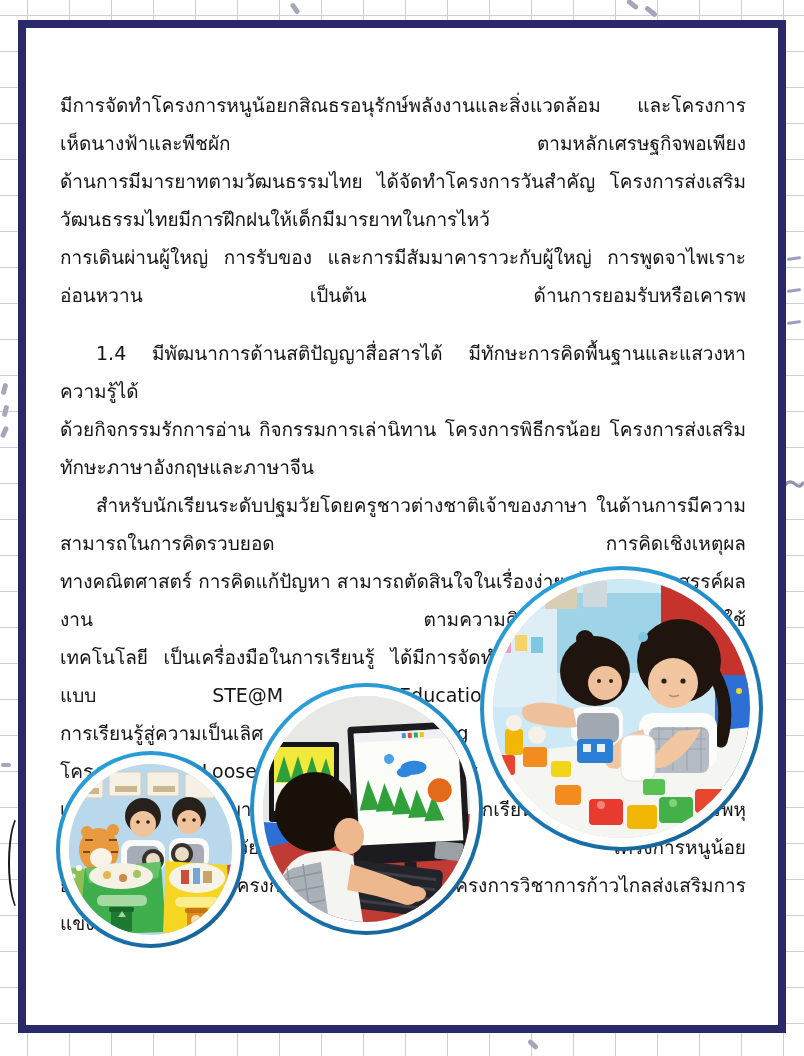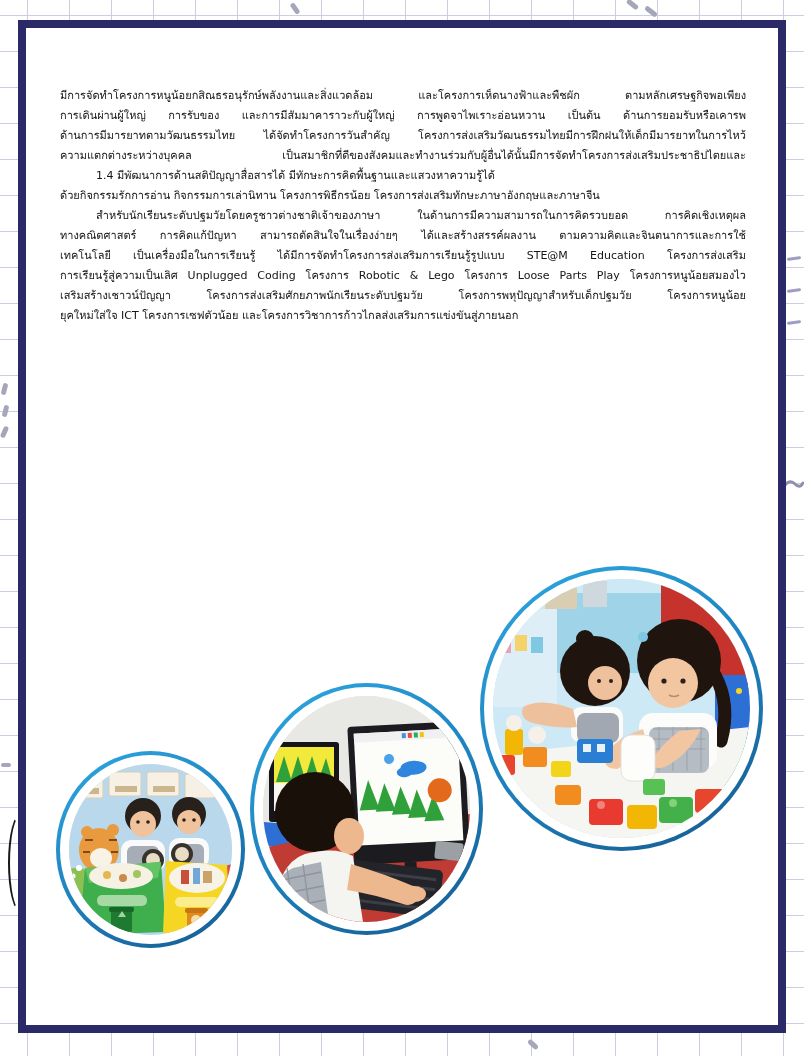--- a/index.html
+++ b/index.html
@@ -11,26 +11,26 @@
       linear-gradient(90deg, #cdcde0 1px, transparent 1px);
     background-size:42px 36px;
     background-position:-15px -21px;
   }
   .page{
     position:absolute;left:18px;top:20px;width:768px;height:1013px;
     background:#ffffff;border:8px solid #2a2a68;box-sizing:border-box;
   }
   .textblock{
     position:absolute;left:34px;top:58px;width:686px;
-    color:#151515;font-size:11px;line-height:20px;
+    color:#151515;font-size:19px;line-height:38px;
   }
   .jline{ text-align:justify; text-align-last:justify; }
   .lline{ text-align:justify; text-align-last:left; }
   .indent{ text-indent:36px; }
-  .para2{ }
+  .para2{ margin-top:20px; }
   
   .photo-outer{
     position:absolute;border-radius:50%;
     background:linear-gradient(150deg,#2fa9e2 0%,#1d82bf 50%,#155a8e 100%);
     padding:4px;box-sizing:border-box;
   }
   .photo-white{width:100%;height:100%;border-radius:50%;background:#ffffff;padding:9px;box-sizing:border-box;}
   .photo-img{width:100%;height:100%;border-radius:50%;overflow:hidden;background:#dfe8ee;}
   .photo-img svg{display:block;width:100%;height:100%;}
   
@@ -61,23 +61,22 @@
   <svg class="squiggle" style="left:784px;top:478px;" width="20" height="12" viewBox="0 0 20 12">
     <path d="M1,7 Q6,1 11,6 T19,5" fill="none" stroke="#8f8fae" stroke-width="3" stroke-linecap="round"></path>
   </svg>
   <div class="black-arc"></div>
 
   <div class="page">
 
     <div class="textblock">
       <div>
         <div class="jline">มีการจัดทำโครงการหนูน้อยกสิณธรอนุรักษ์พลังงานและสิ่งแวดล้อม และโครงการเห็ดนางฟ้าและพืชผัก ตามหลักเศรษฐกิจพอเพียง</div>
+        <div class="jline">ด้านการมีมารยาทตามวัฒนธรรมไทย ได้จัดทำโครงการวันสำคัญ โครงการส่งเสริมวัฒนธรรมไทยมีการฝึกฝนให้เด็กมีมารยาทในการไหว้</div>
         <div class="jline">การเดินผ่านผู้ใหญ่ การรับของ และการมีสัมมาคาราวะกับผู้ใหญ่ การพูดจาไพเราะอ่อนหวาน เป็นต้น ด้านการยอมรับหรือเคารพ</div>
-        <div class="jline">ด้านการมีมารยาทตามวัฒนธรรมไทย ได้จัดทำโครงการวันสำคัญ โครงการส่งเสริมวัฒนธรรมไทยมีการฝึกฝนให้เด็กมีมารยาทในการไหว้</div>
-        <div class="jline">ความแตกต่างระหว่างบุคคล เป็นสมาชิกที่ดีของสังคมและทำงานร่วมกับผู้อื่นได้นั้นมีการจัดทำโครงการส่งเสริมประชาธิปไตยและ</div>
       </div>
       <div class="para2">
         <div class="lline indent">1.4 มีพัฒนาการด้านสติปัญญาสื่อสารได้ มีทักษะการคิดพื้นฐานและแสวงหาความรู้ได้</div>
         <div class="lline">ด้วยกิจกรรมรักการอ่าน กิจกรรมการเล่านิทาน โครงการพิธีกรน้อย โครงการส่งเสริมทักษะภาษาอังกฤษและภาษาจีน</div>
         <div class="jline indent">สำหรับนักเรียนระดับปฐมวัยโดยครูชาวต่างชาติเจ้าของภาษา ในด้านการมีความสามารถในการคิดรวบยอด การคิดเชิงเหตุผล</div>
         <div class="jline">ทางคณิตศาสตร์ การคิดแก้ปัญหา สามารถตัดสินใจในเรื่องง่ายๆ ได้และสร้างสรรค์ผลงาน ตามความคิดและจินตนาการและการใช้</div>
         <div class="jline">เทคโนโลยี เป็นเครื่องมือในการเรียนรู้ ได้มีการจัดทำโครงการส่งเสริมการเรียนรู้รูปแบบ STE@M Education โครงการส่งเสริม</div>
         <div class="jline">การเรียนรู้สู่ความเป็นเลิศ Unplugged Coding โครงการ Robotic &amp; Lego โครงการ Loose Parts Play โครงการหนูน้อยสมองไว</div>
         <div class="jline">เสริมสร้างเชาวน์ปัญญา โครงการส่งเสริมศักยภาพนักเรียนระดับปฐมวัย โครงการพหุปัญญาสำหรับเด็กปฐมวัย โครงการหนูน้อย</div>
         <div class="lline">ยุคใหม่ใส่ใจ ICT  โครงการเซฟตัวน้อย และโครงการวิชาการก้าวไกลส่งเสริมการแข่งขันสู่ภายนอก</div>

